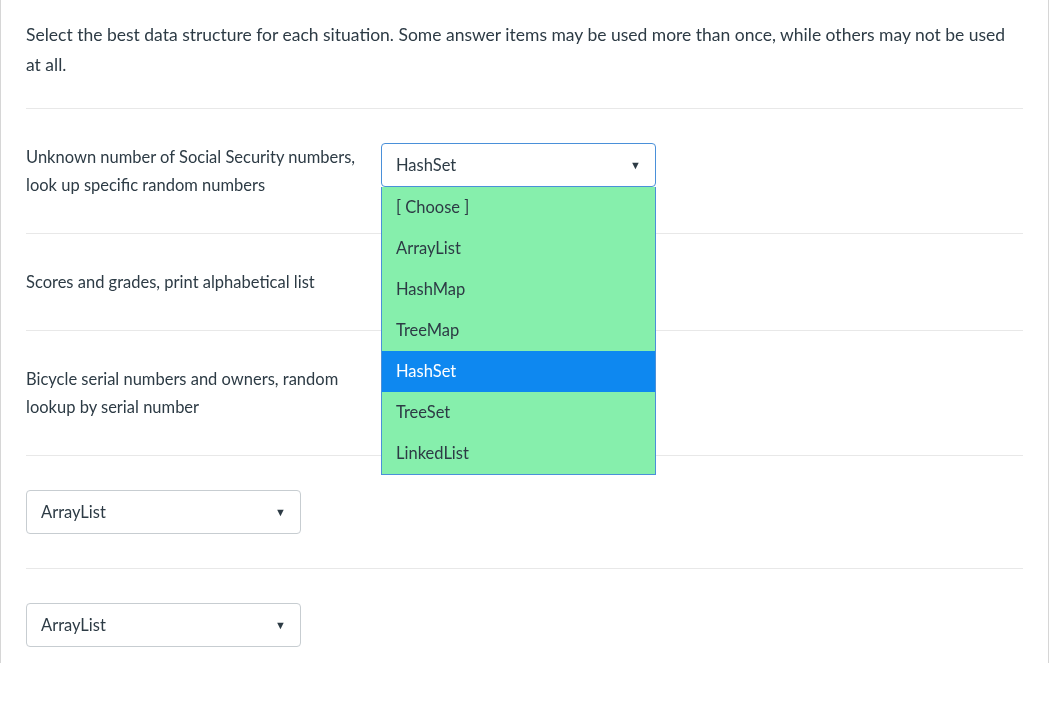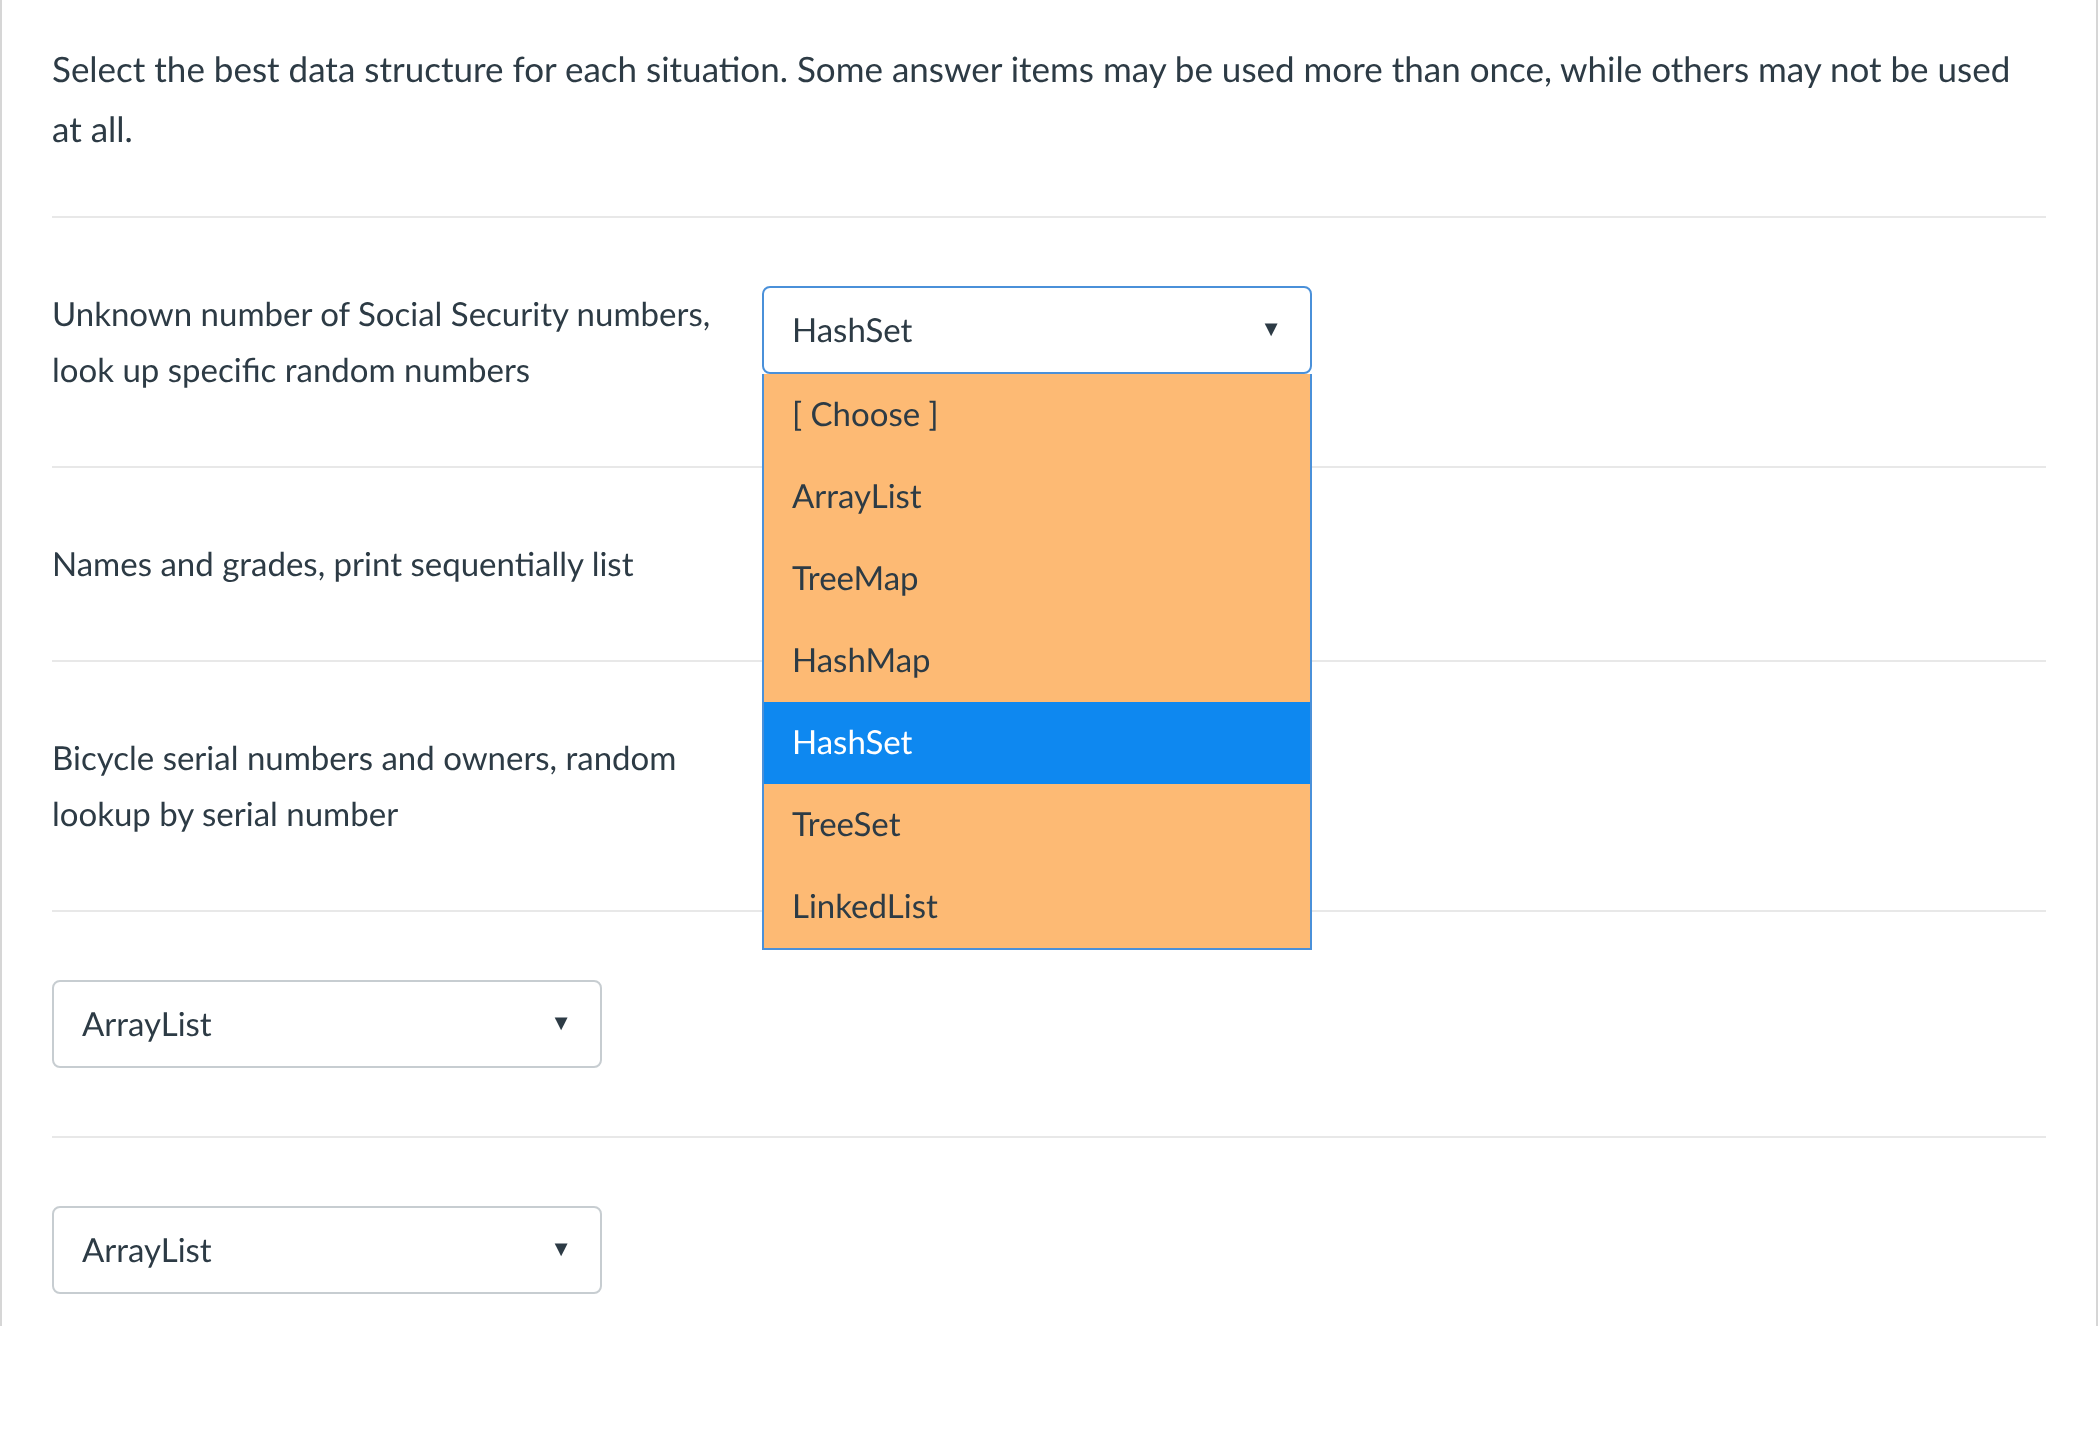--- a/index.html
+++ b/index.html
@@ -62,21 +62,21 @@
     }
     .caret {
       color: #2d3b45;
       font-size: 11px;
     }
     .dropdown-panel {
       position: absolute;
       top: 44px;
       left: 0;
       width: 275px;
-      background: #fdba74;
+      background: #86efac;
       border-left: 1px solid #4a90d9;
       border-right: 1px solid #4a90d9;
       border-bottom: 1px solid #4a90d9;
       z-index: 50;
     }
     .opt {
       height: 41px;
       display: flex;
       align-items: center;
       padding: 0 14px;
@@ -99,31 +99,31 @@
   <div class="q-row">
     <div class="prompt">Unknown number of Social Security numbers, look up specific random numbers</div>
     <div class="answer-col">
       <div class="select-box open">
         <span>HashSet</span>
         <span class="caret">▼</span>
       </div>
       <div class="dropdown-panel">
         <div class="opt">[ Choose ]</div>
         <div class="opt">ArrayList</div>
+        <div class="opt">HashMap</div>
         <div class="opt">TreeMap</div>
-        <div class="opt">HashMap</div>
         <div class="opt highlight">HashSet</div>
         <div class="opt">TreeSet</div>
         <div class="opt">LinkedList</div>
       </div>
     </div>
   </div>
 
   <div class="q-row">
-    <div class="prompt">Names and grades, print sequentially list</div>
+    <div class="prompt">Scores and grades, print alphabetical list</div>
     <div class="answer-col"></div>
   </div>
 
 
   <div class="q-row">
     <div class="prompt">Bicycle serial numbers and owners, random lookup by serial number</div>
     <div class="answer-col"></div>
   </div>
 
   <div class="q-row">

